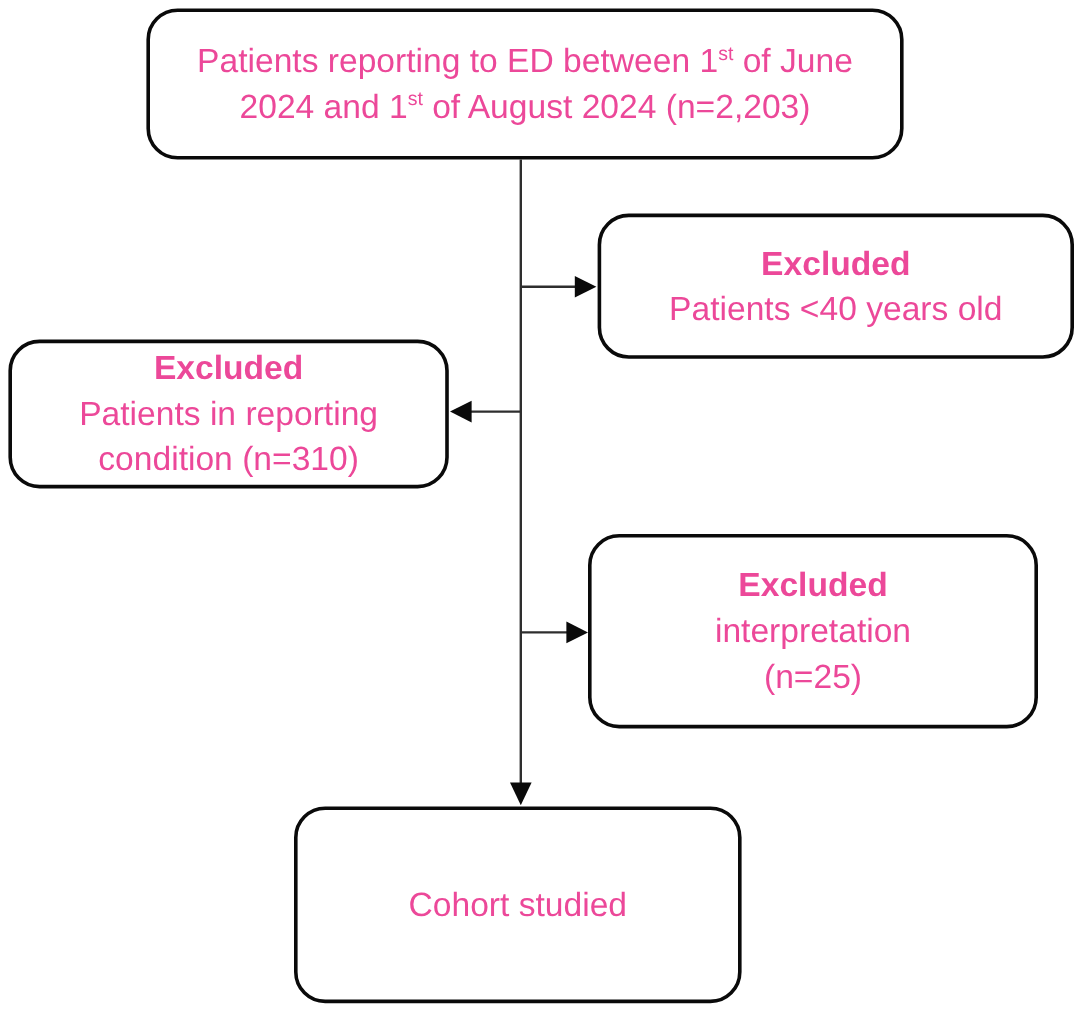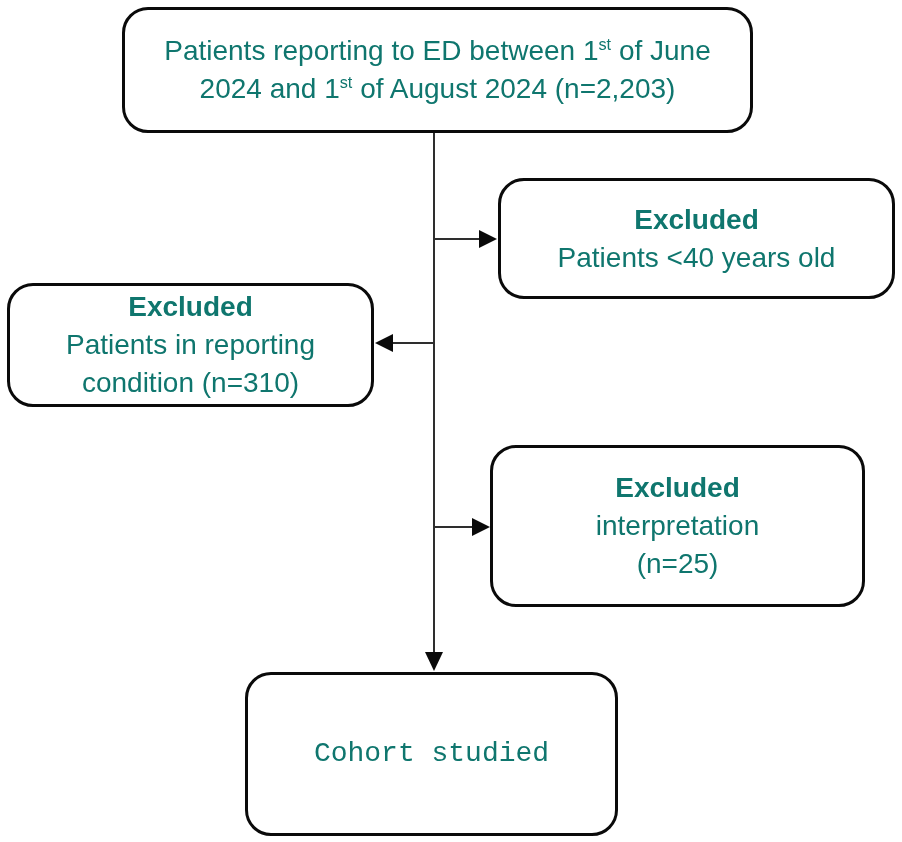--- a/index.html
+++ b/index.html
@@ -6,21 +6,21 @@
     margin: 0;
     padding: 0;
     background: #ffffff;
   }
   #canvas {
     position: relative;
     width: 902px;
     height: 842px;
     background: #ffffff;
     font-family: "Liberation Sans", sans-serif;
-    color: #0f766e;
+    color: #ec4899;
     overflow: hidden;
   }
   .node {
     position: absolute;
     box-sizing: border-box;
     border: 3px solid #0a0a0a;
     border-radius: 26px;
     background: #ffffff;
     display: flex;
     align-items: center;
@@ -34,21 +34,21 @@
   sup.ord {
     font-size: 0.58em;
     vertical-align: super;
     line-height: 0;
   }
   #enrollment-box { left: 122px; top: 7px;   width: 631px; height: 126px; }
   #enrollment-box .inner { max-width: 612px; margin: 0 auto; padding: 0; }
   #excluded-age-box      { left: 498px; top: 178px; width: 397px; height: 121px; }
   #excluded-critical-box { left: 7px;   top: 283px; width: 367px; height: 124px; }
   #excluded-ecg-box      { left: 490px; top: 445px; width: 375px; height: 162px; }
-  #cohort-box            { left: 245px; top: 672px; width: 373px; height: 164px; font-family: Liberation Mono, monospace; }
+  #cohort-box            { left: 245px; top: 672px; width: 373px; height: 164px; }
   #connector-layer {
     position: absolute;
     left: 0; top: 0;
     width: 902px; height: 842px;
     pointer-events: none;
   }
 </style>
 </head>
 <body>
 

